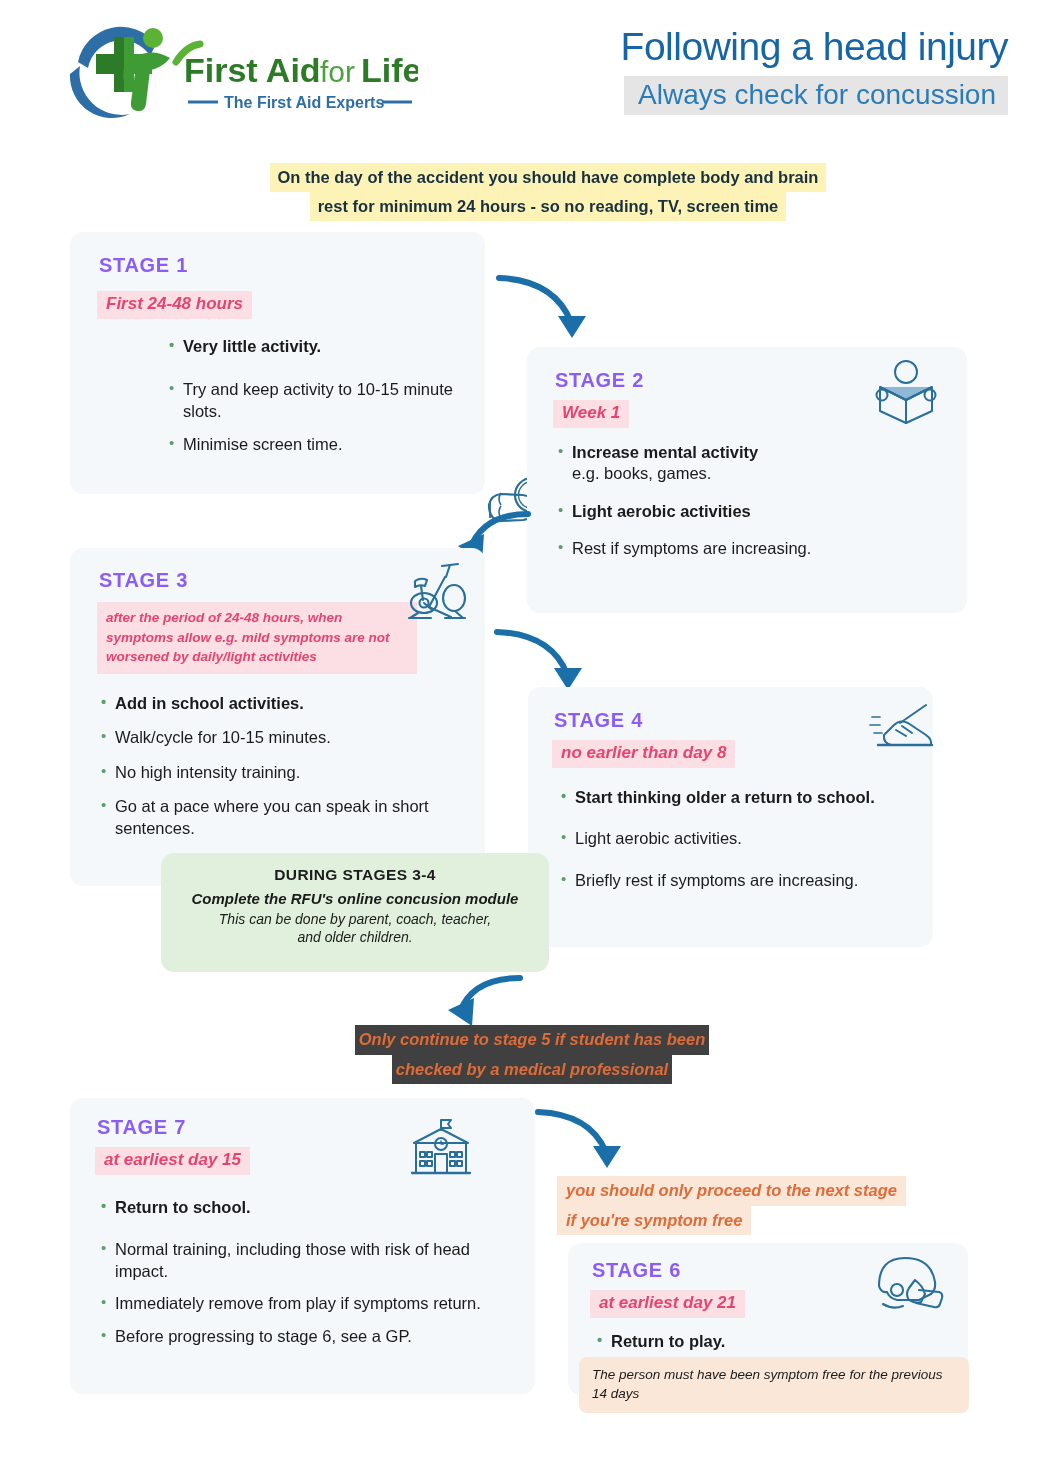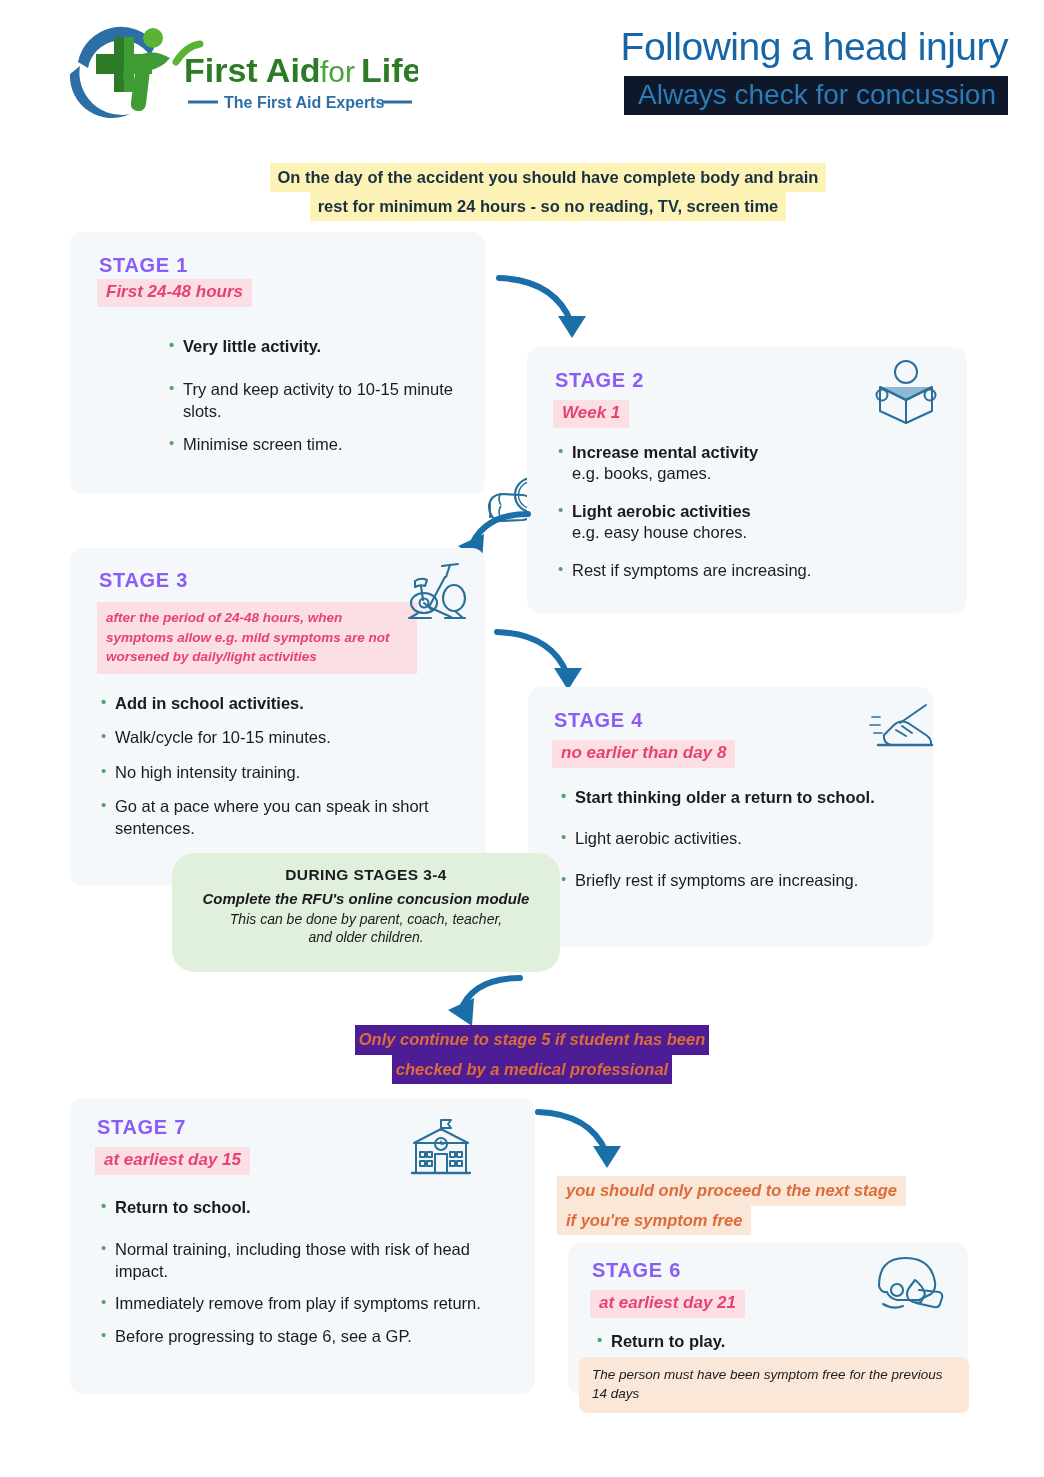--- a/index.html
+++ b/index.html
@@ -15,21 +15,21 @@
   
   .logo-wrap { position: absolute; left: 58px; top: 22px; width: 360px; height: 102px; }
   .logo-svg { display:block; }
 
   .title-block { position: absolute; left: 480px; top: 26px; width: 528px; text-align: right; }
   .main-title {
     font-size: 39px; font-weight: 400; color: #1665a6; letter-spacing: -0.5px;
     line-height: 1.08; white-space: nowrap;
   }
   .subtitle-hl {
-    display: inline-block; background: #0f172a; color: #2a7cb8;
+    display: inline-block; background: #e5e5e5; color: #2a7cb8;
     font-size: 28px; font-weight: 400; padding: 3px 12px 5px 14px; margin-top: 8px;
     line-height: 1.12; white-space: nowrap;
   }
 
   
   .banner { position: absolute; left: 198px; top: 163px; width: 700px; text-align: center; }
   .banner span {
     display: inline-block; background: #fdf3b7; color: #18303f;
     font-size: 16.5px; font-weight: 700; line-height: 1.52; padding: 2px 8px;
   }
@@ -61,30 +61,30 @@
   ul.bullets li .sub { font-weight: 400; display: block; }
   ul.bullets li.bold { font-weight: 700; }
 
   
   .card-icon { position: absolute; }
   .card-icon svg { display: block; }
 
   
   .green-note {
     position: absolute; left: 161px; top: 853px; width: 388px; height: 119px;
-    background: #e1f0dd; border-radius: 22px; text-align: center; padding-top: 13px; margin-left: 11px;
+    background: #e1f0dd; border-radius: 13px; text-align: center; padding-top: 13px;
   }
   .green-note .gn-head { font-size: 15.5px; font-weight: 700; color: #1b1b1b; letter-spacing: 0.4px; }
   .green-note .gn-sub  { font-size: 15px; font-weight: 700; font-style: italic; color: #1b1b1b; margin-top: 6px; }
   .green-note .gn-body { font-size: 14px; font-style: italic; color: #1b1b1b; margin-top: 3px; line-height: 1.3; }
 
   
   .orange-center { position: absolute; left: 282px; top: 1025px; width: 500px; text-align: center; }
   .orange-center span {
-    display: inline-block; background: #4c1d95; color: #de6b38;
+    display: inline-block; background: #404040; color: #de6b38;
     font-size: 16.5px; font-weight: 700; font-style: italic;
     padding: 2px 4px; line-height: 1.55;
   }
   .orange-left { position: absolute; left: 557px; top: 1176px; width: 430px; }
   .orange-left span {
     display: inline-block; background: #fbe7d8; color: #de6b38;
     font-size: 16.5px; font-weight: 700; font-style: italic;
     padding: 2px 9px; line-height: 1.55;
   }
   .peach-note {
@@ -126,21 +126,21 @@
     <div><span class="subtitle-hl">Always check for concussion</span></div>
   </div>
 
   <div class="banner">
     <span>On the day of the accident you should have complete body and brain</span><br>
     <span>rest for minimum 24 hours - so no reading, TV, screen time</span>
   </div>
 
   <div class="card" style="left:70px; top:232px; width:415px; height:262px;">
     <div class="stage-title" style="position:absolute;left:29px;top:22px;">STAGE 1</div>
-    <div style="position:absolute;left:27px;top:47px;">
+    <div style="position:absolute;left:27px;top:59px;">
       <span class="stage-pill pill-1line">First 24-48 hours</span>
     </div>
     <div class="card-icon" style="left:413px;top:243px;">
       <svg width="70" height="62" viewBox="0 0 70 62" fill="none" stroke="#2a6f99" stroke-width="2.2" stroke-linejoin="round">
         <path d="M6 30 q2 -10 12 -11 l22 1 q10 1 11 11 q1 12 -11 14 l-22 1 q-12 -1 -12 -16 z"></path>
         <path d="M7 27 l0 16" stroke-width="1.8"></path>
         <path d="M18 18 q-4 6 0 12 M18 43 q-4 -6 0 -12" stroke-width="1.6"></path>
         <circle cx="49" cy="20" r="17"></circle>
         <circle cx="49" cy="20" r="13.5" stroke-width="1.4"></circle>
         <path d="M49 11 v9 h7" stroke-width="1.8" stroke-linecap="round"></path>
@@ -176,21 +176,20 @@
         <circle cx="60" cy="36" r="5.5"></circle>
       </svg>
     </div>
     <ul class="bullets" style="position:absolute;left:30px;top:95px;width:380px;">
       <li style="margin-bottom:16px;">
         <b>Increase mental activity</b>
         <span class="sub">e.g. books, games.</span>
       </li>
       <li style="margin-bottom:16px;">
         <b>Light aerobic activities</b>
-        <span class="sub">e.g. easy house chores.</span>
       </li>
       <li><span>Rest if symptoms are increasing.</span></li>
     </ul>
   </div>
 
   <div class="arrow" style="left:432px;top:508px;">
     <svg width="106" height="72" viewBox="0 0 106 72">
       <path d="M96 6 q-45 0 -58 35" stroke="#1a6fa8" stroke-width="6" fill="none" stroke-linecap="round"></path>
       <path d="M52 26 l-2 28 l-24 -16 z" fill="#1a6fa8"></path>
     </svg>

